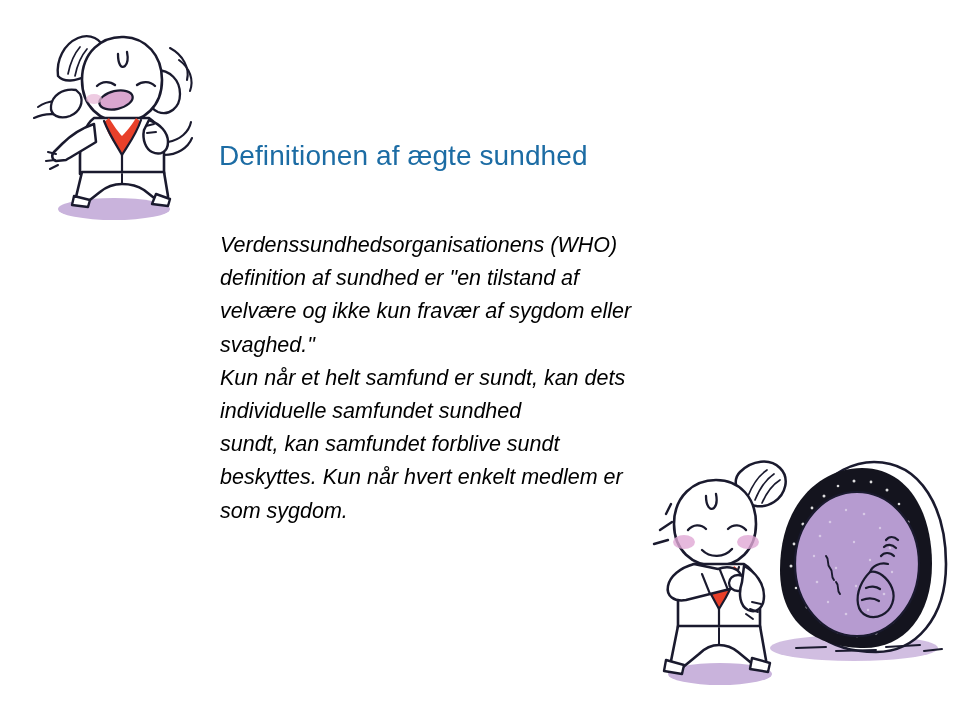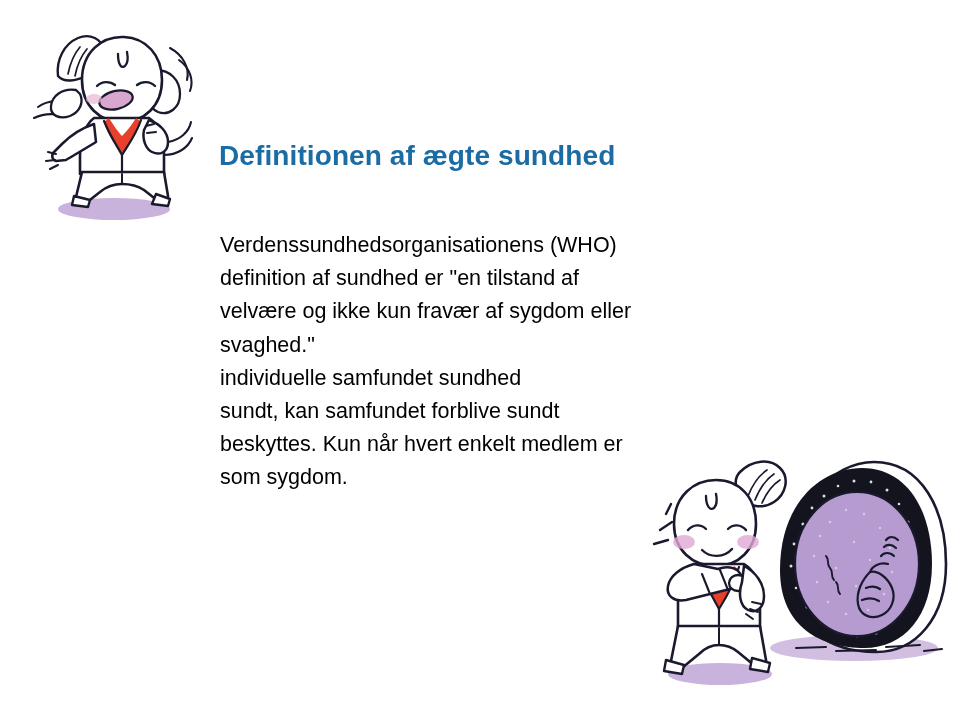--- a/index.html
+++ b/index.html
@@ -19,36 +19,37 @@
     overflow: hidden;
   }
 
   
   #slide-title {
     position: absolute;
     left: 219px;
     top: 139px;
     width: 620px;
     font-size: 28px;
-    font-weight: bold;
+    font-weight: normal;
     line-height: 34px;
     letter-spacing: 0.1px;
     color: #1c6ca4;
     white-space: nowrap;
   }
 
   
   #body-text {
     position: absolute;
     left: 220px;
     top: 229px;
     width: 560px;
     font-size: 21.5px;
     line-height: 33.2px;
     color: #000000;
+    font-style: italic;
   }
   #body-text .body-line {
     white-space: nowrap;
   }
 
   
   .art { position: absolute; }
   .art svg { display: block; overflow: visible; }
 
   #art-top-left {
@@ -148,20 +149,21 @@
     </svg>
   </div>
 
   <div id="slide-title">Definitionen af ægte sundhed</div>
 
   <div id="body-text">
     <div class="body-line">Verdenssundhedsorganisationens (WHO)</div>
     <div class="body-line">definition af sundhed er "en tilstand af</div>
     <div class="body-line">velvære og ikke kun fravær af sygdom eller</div>
     <div class="body-line">svaghed."</div>
+    <div class="body-line">Kun når et helt samfund er sundt, kan dets</div>
     <div class="body-line">individuelle samfundet sundhed</div>
     <div class="body-line">sundt, kan samfundet forblive sundt</div>
     <div class="body-line">beskyttes. Kun når hvert enkelt medlem er</div>
     <div class="body-line">som sygdom.</div>
   </div>
 
   <div class="art" id="art-bottom-right">
     <svg viewBox="0 0 312 252" width="312" height="252" aria-hidden="true">
 
       <ellipse cx="214" cy="196" rx="84" ry="13" fill="#c9b3dc" opacity="0.85"></ellipse>

